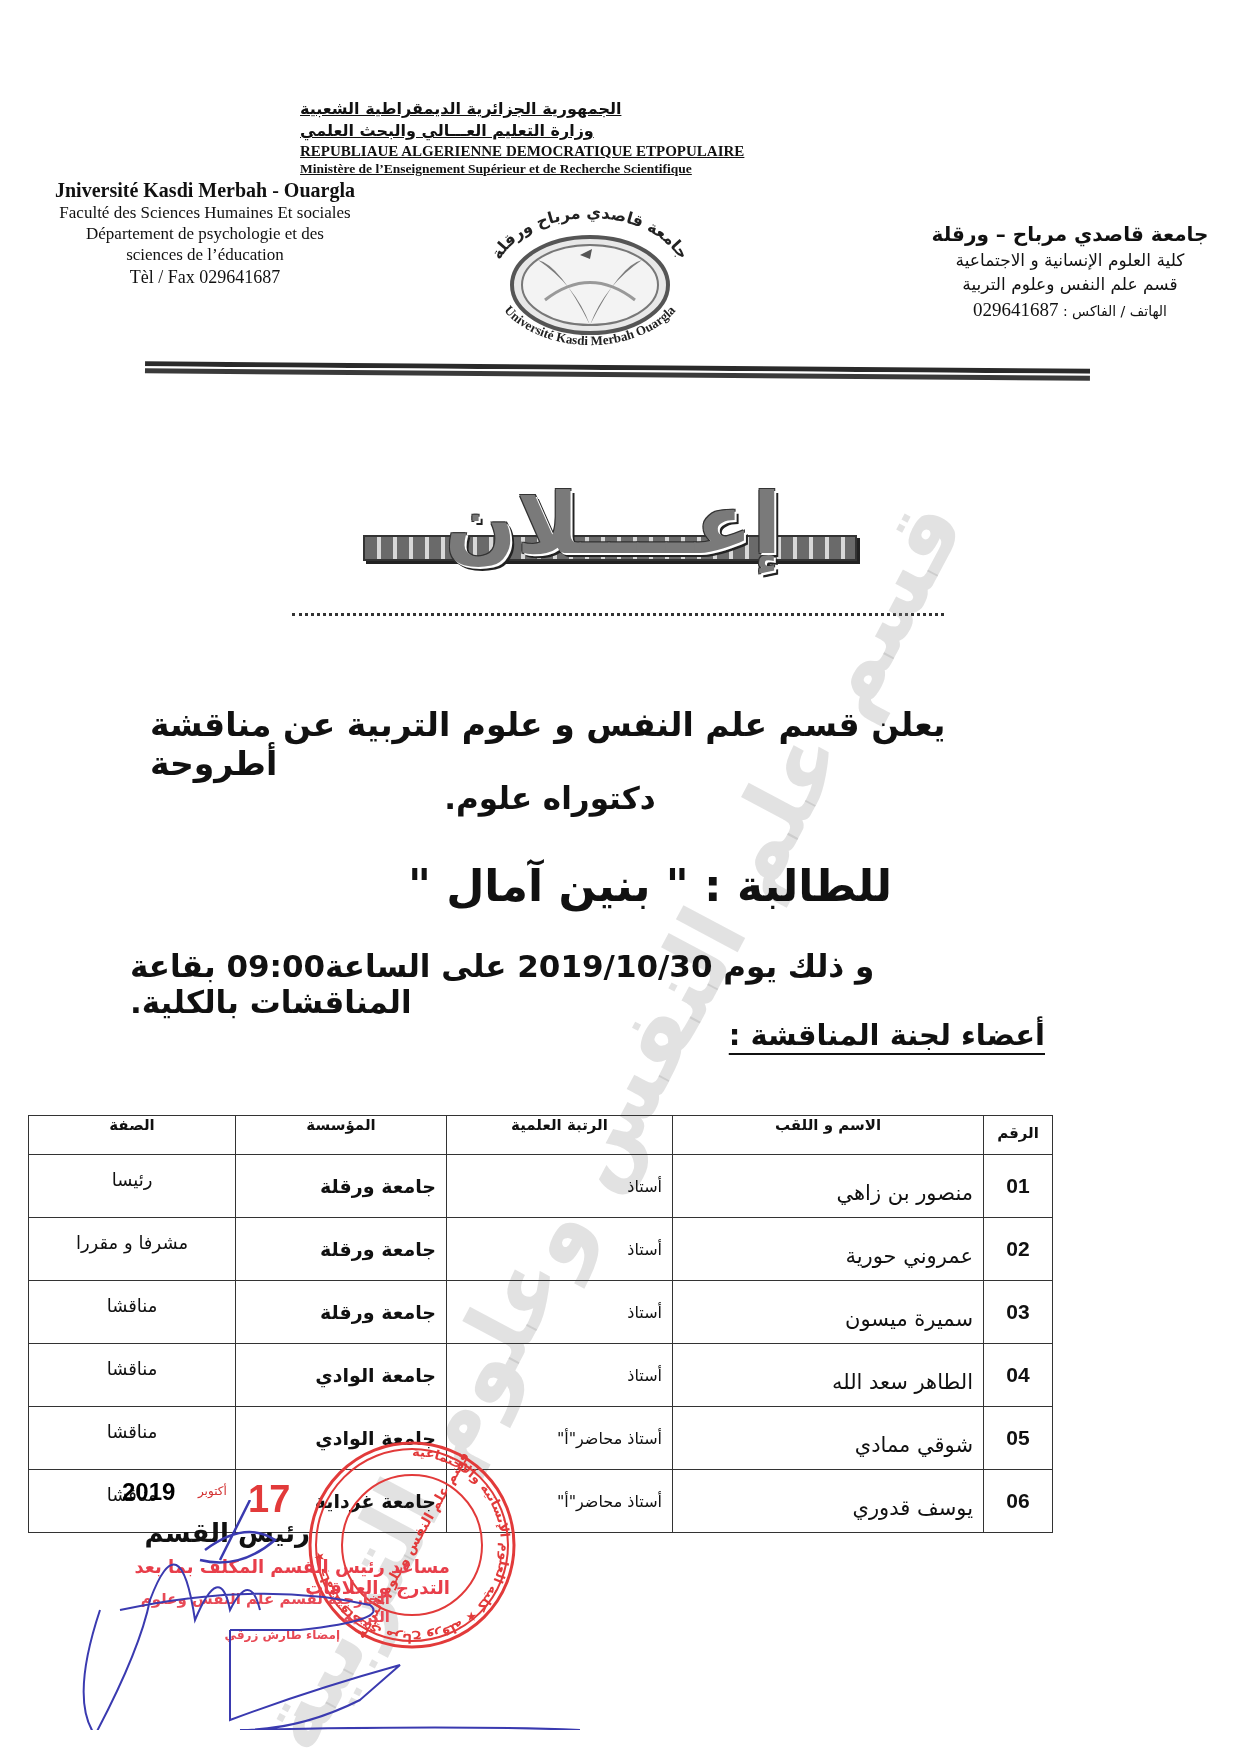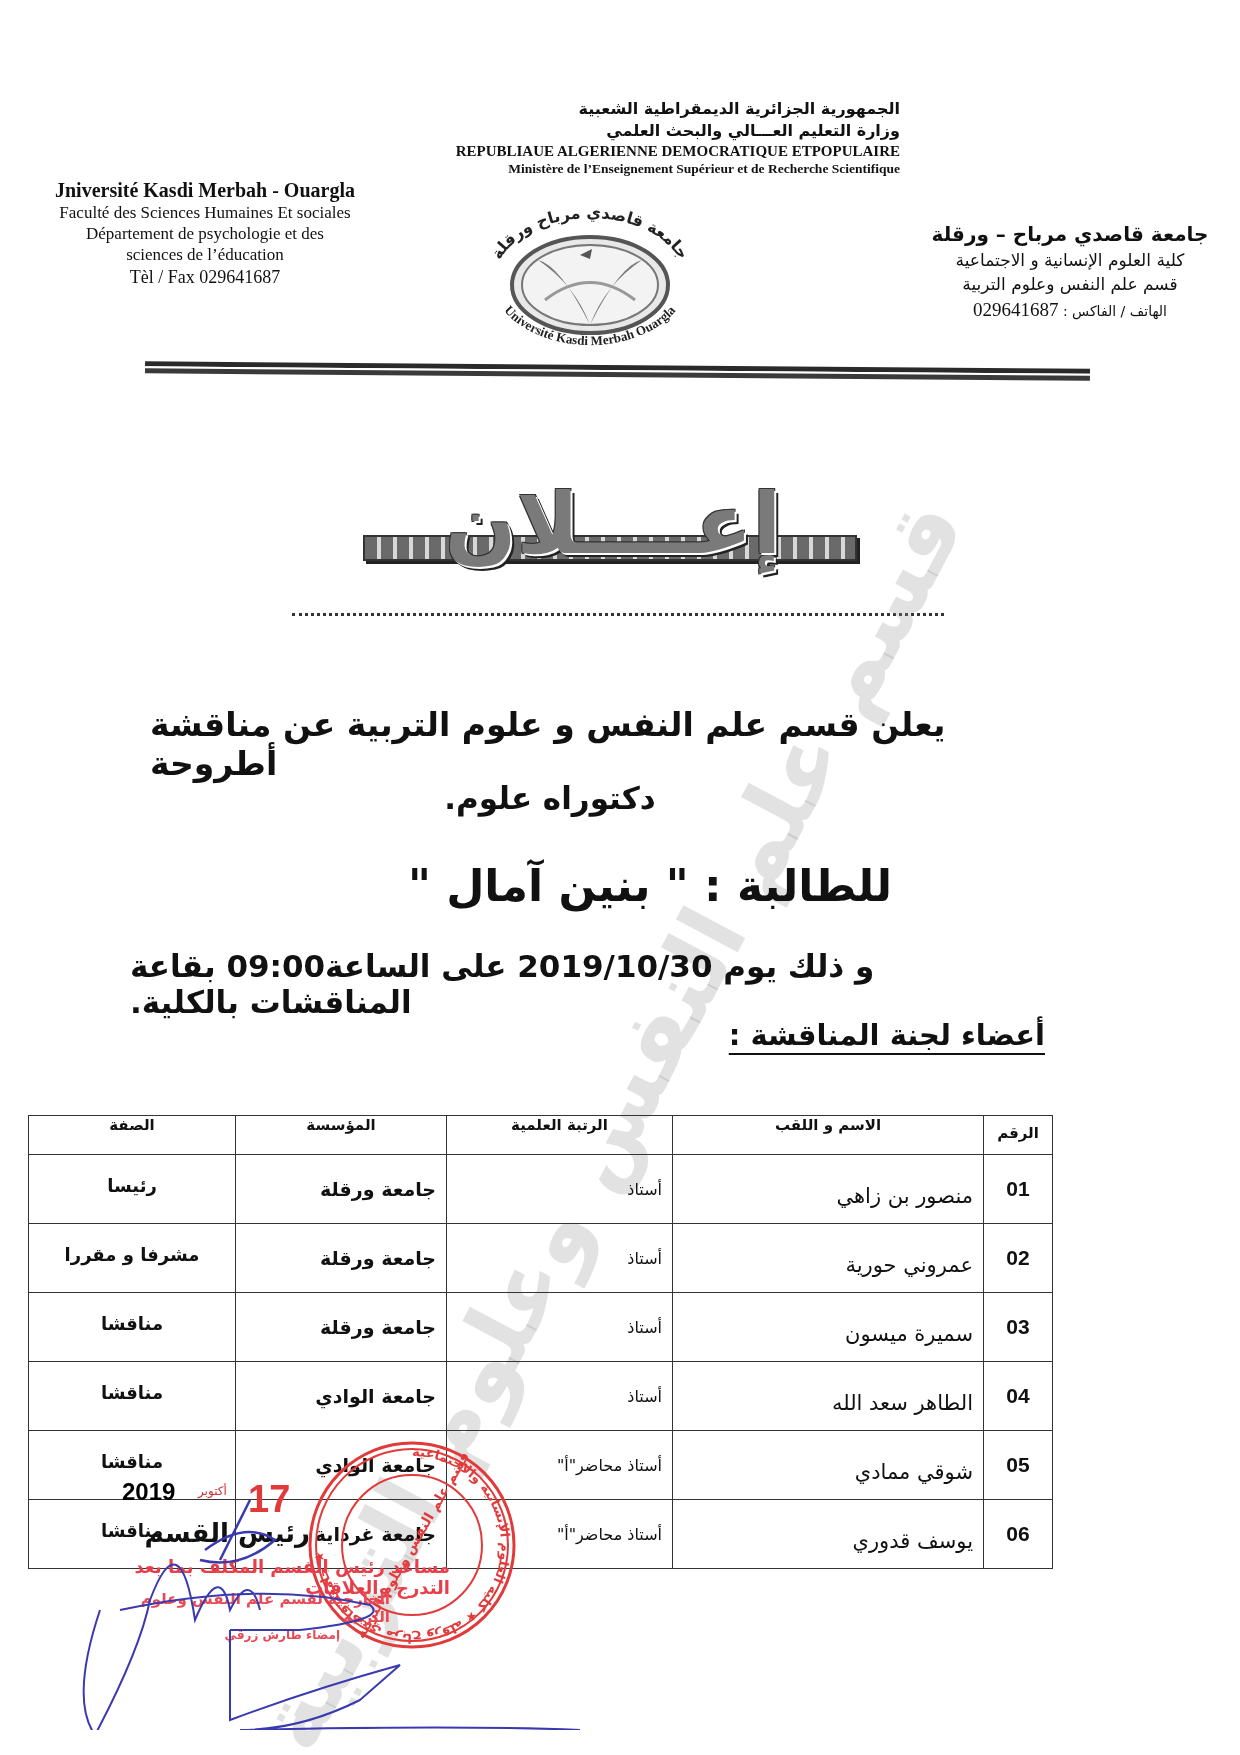--- a/index.html
+++ b/index.html
@@ -4,21 +4,21 @@
 <style>
   html, body { margin: 0; padding: 0; }
   body {
     width: 1240px; height: 1755px; position: relative; overflow: hidden;
     background: #ffffff; color: #111;
     font-family: "DejaVu Sans", sans-serif;
   }
   .abs { position: absolute; }
 
   
-  .top-center { left: 300px; top: 98px; width: 600px; text-align: right; }
+  .top-center { left: 300px; top: 98px; width: 600px; text-align: left; text-decoration: underline; }
   .top-center .ar-line { direction: rtl; font-size: 16px; font-weight: bold; line-height: 22px; }
   .top-center .fr-line1 { font-family: "Liberation Serif", serif; font-weight: bold; font-size: 15px; line-height: 18px; }
   .top-center .fr-line2 { font-family: "Liberation Serif", serif; font-weight: bold; font-size: 13.5px; line-height: 17px; }
 
   
   .left-head { left: 30px; top: 178px; width: 350px; text-align: center; font-family: "Liberation Serif", serif; }
   .left-head .l1 { font-size: 20px; font-weight: bold; line-height: 24px; }
   .left-head .l2, .left-head .l3, .left-head .l4 { font-size: 17px; line-height: 21px; }
   .left-head .l5 { font-size: 18px; line-height: 24px; }
 
@@ -65,21 +65,21 @@
   
   .table { left: 28px; top: 1115px; width: 1025px; border-collapse: collapse; direction: rtl; }
   .table td, .table th { border: 1.5px solid #333; padding: 0 10px; }
   .table th { font-size: 15px; font-weight: bold; height: 30px; vertical-align: top; text-align: center; }
   .table th.num-h { text-align: center; padding-top: 8px; }
   .table td { height: 48px; font-size: 20px; }
   .table td.num { width: 48px; text-align: center; font-weight: bold; font-family: "Liberation Sans", sans-serif; font-size: 21px; }
   .table td.name { width: 290px; text-align: right; padding-top: 14px; font-size: 21px; }
   .table td.rank { width: 205px; text-align: right; font-size: 16px; margin-top: 28px; }
   .table td.inst { width: 190px; text-align: right; font-weight: bold; font-size: 19px; }
-  .table td.role { text-align: center; font-weight: bold; font-size: 18px; vertical-align: top; padding-top: 20px; }
+  .table td.role { text-align: center; font-weight: normal; font-size: 18px; vertical-align: top; padding-top: 14px; }
 
   
   .sig-year { left: 122px; top: 1478px; font-family: "Liberation Sans", sans-serif; font-weight: bold; font-size: 24px; color: #000000; }
   .sig-month { left: 198px; top: 1484px; font-size: 12px; color: #d23030; direction: rtl; }
   .sig-day { left: 248px; top: 1478px; font-weight: bold; font-size: 38px; color: #e23a3a; font-family: "Liberation Sans", sans-serif; }
   .sig-title { left: 120px; top: 1518px; width: 190px; text-align: right; direction: rtl; font-size: 26px; font-weight: bold; color: #111; }
   .stamp-line1 { left: 90px; top: 1556px; width: 360px; text-align: right; direction: rtl; font-size: 18px; font-weight: bold; color: #e83e4a; }
   .stamp-line2 { left: 120px; top: 1590px; width: 270px; text-align: right; direction: rtl; font-size: 15px; font-weight: bold; color: #e84a56; }
   .stamp-line3 { left: 160px; top: 1628px; width: 180px; text-align: right; direction: rtl; font-size: 12px; font-weight: bold; color: #e84a56; }
   .stamp-circle { left: 305px; top: 1438px; width: 215px; height: 215px; }

